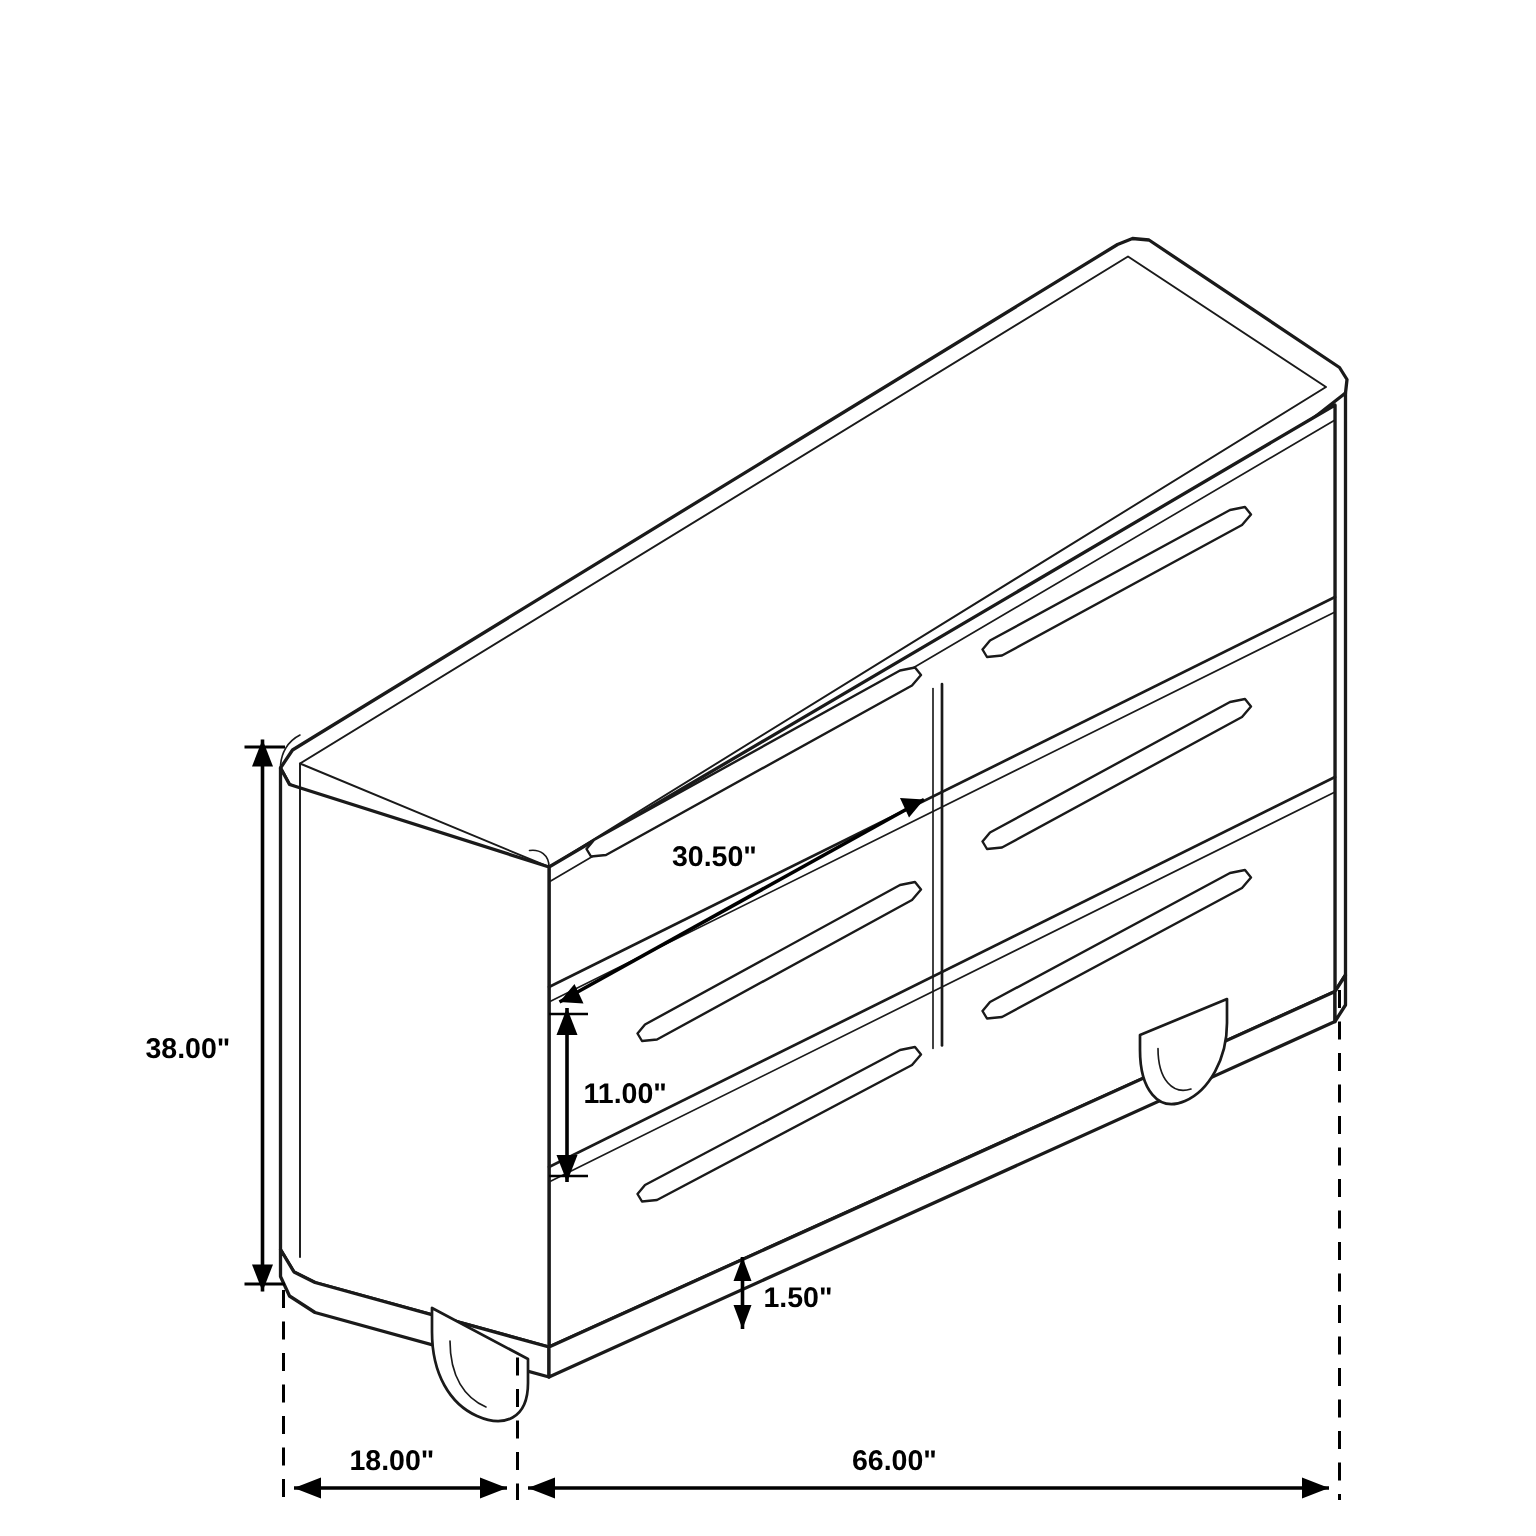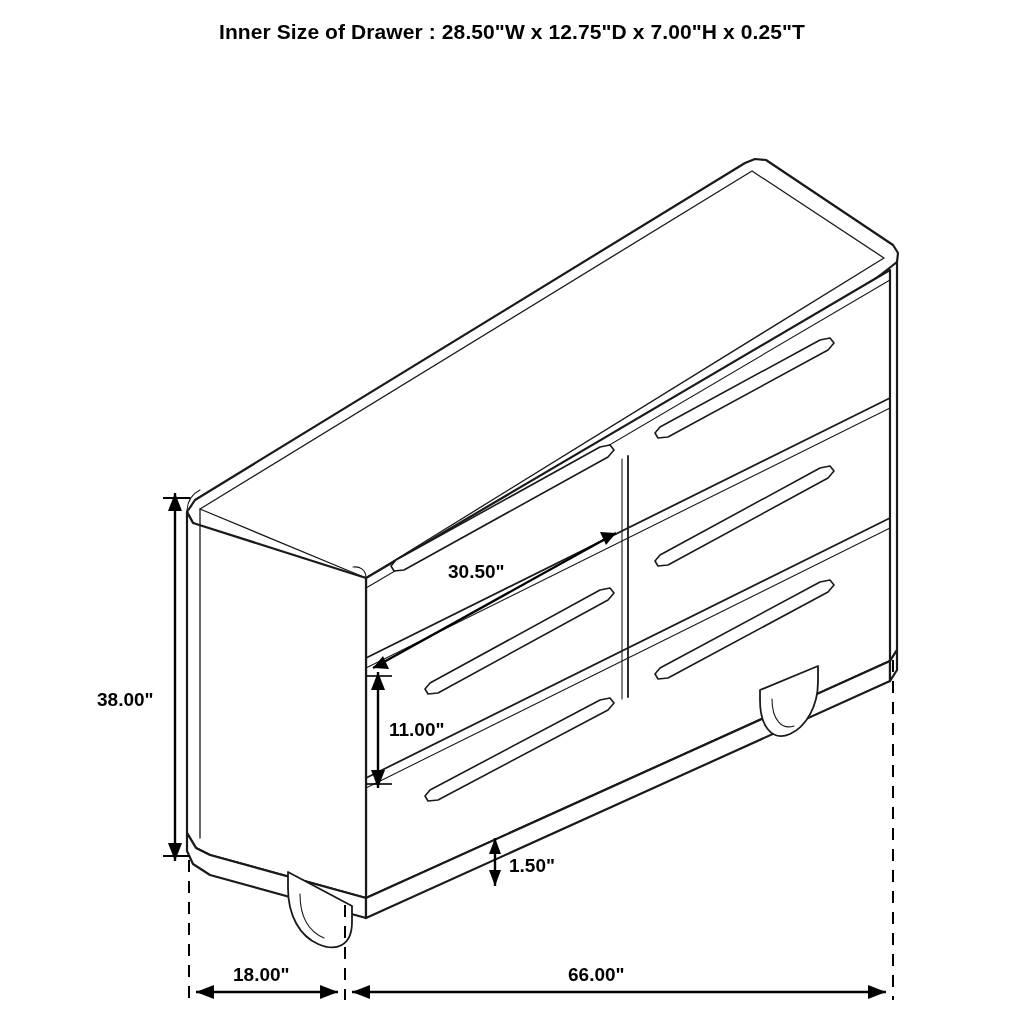--- a/index.html
+++ b/index.html
@@ -50,21 +50,20 @@
   .lbl-11 { left: 389px; top: 719px; }
   .lbl-15 { left: 509px; top: 855px; }
   .lbl-18 { left: 233px; top: 964px; }
   .lbl-66 { left: 568px; top: 964px; }
 </style>
 </head>
 <body>
 
 <div id="diagram-root">
 
-  <div class="title">Inner Size of Drawer : 28.50"W x 12.75"D x 7.00"H x 0.25"T</div>
 
   <svg class="drawing" viewBox="0 0 1024 1024">
     <g fill="none" stroke="#1a1a1a" stroke-width="2.2" stroke-linejoin="round" stroke-linecap="round">
 
       <path d="M187 512 L195 500 L208 492 L745 163 L755 159 L766 160 L893 245 L898 253 L897 262 L890 270 L372 588 L360 592 L349 590 L193 523 Z" fill="#ffffff"></path>
 
       <path d="M200 509 L752 171 L884 258 L366 578 Z" fill="#ffffff" stroke="#1a1a1a" stroke-width="1.3"></path>
 
       <path d="M897 262 L897 650 L890 661 L874 669 L874 280 Z" fill="#ffffff"></path>
       <path d="M890 270 L890 661" stroke-width="1.6"></path>

